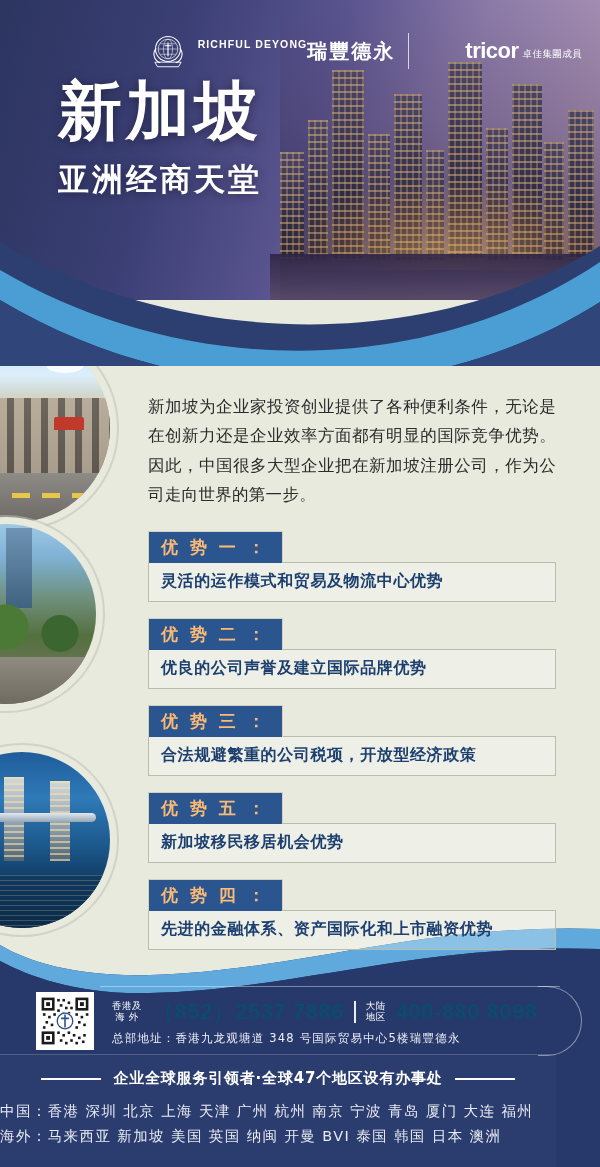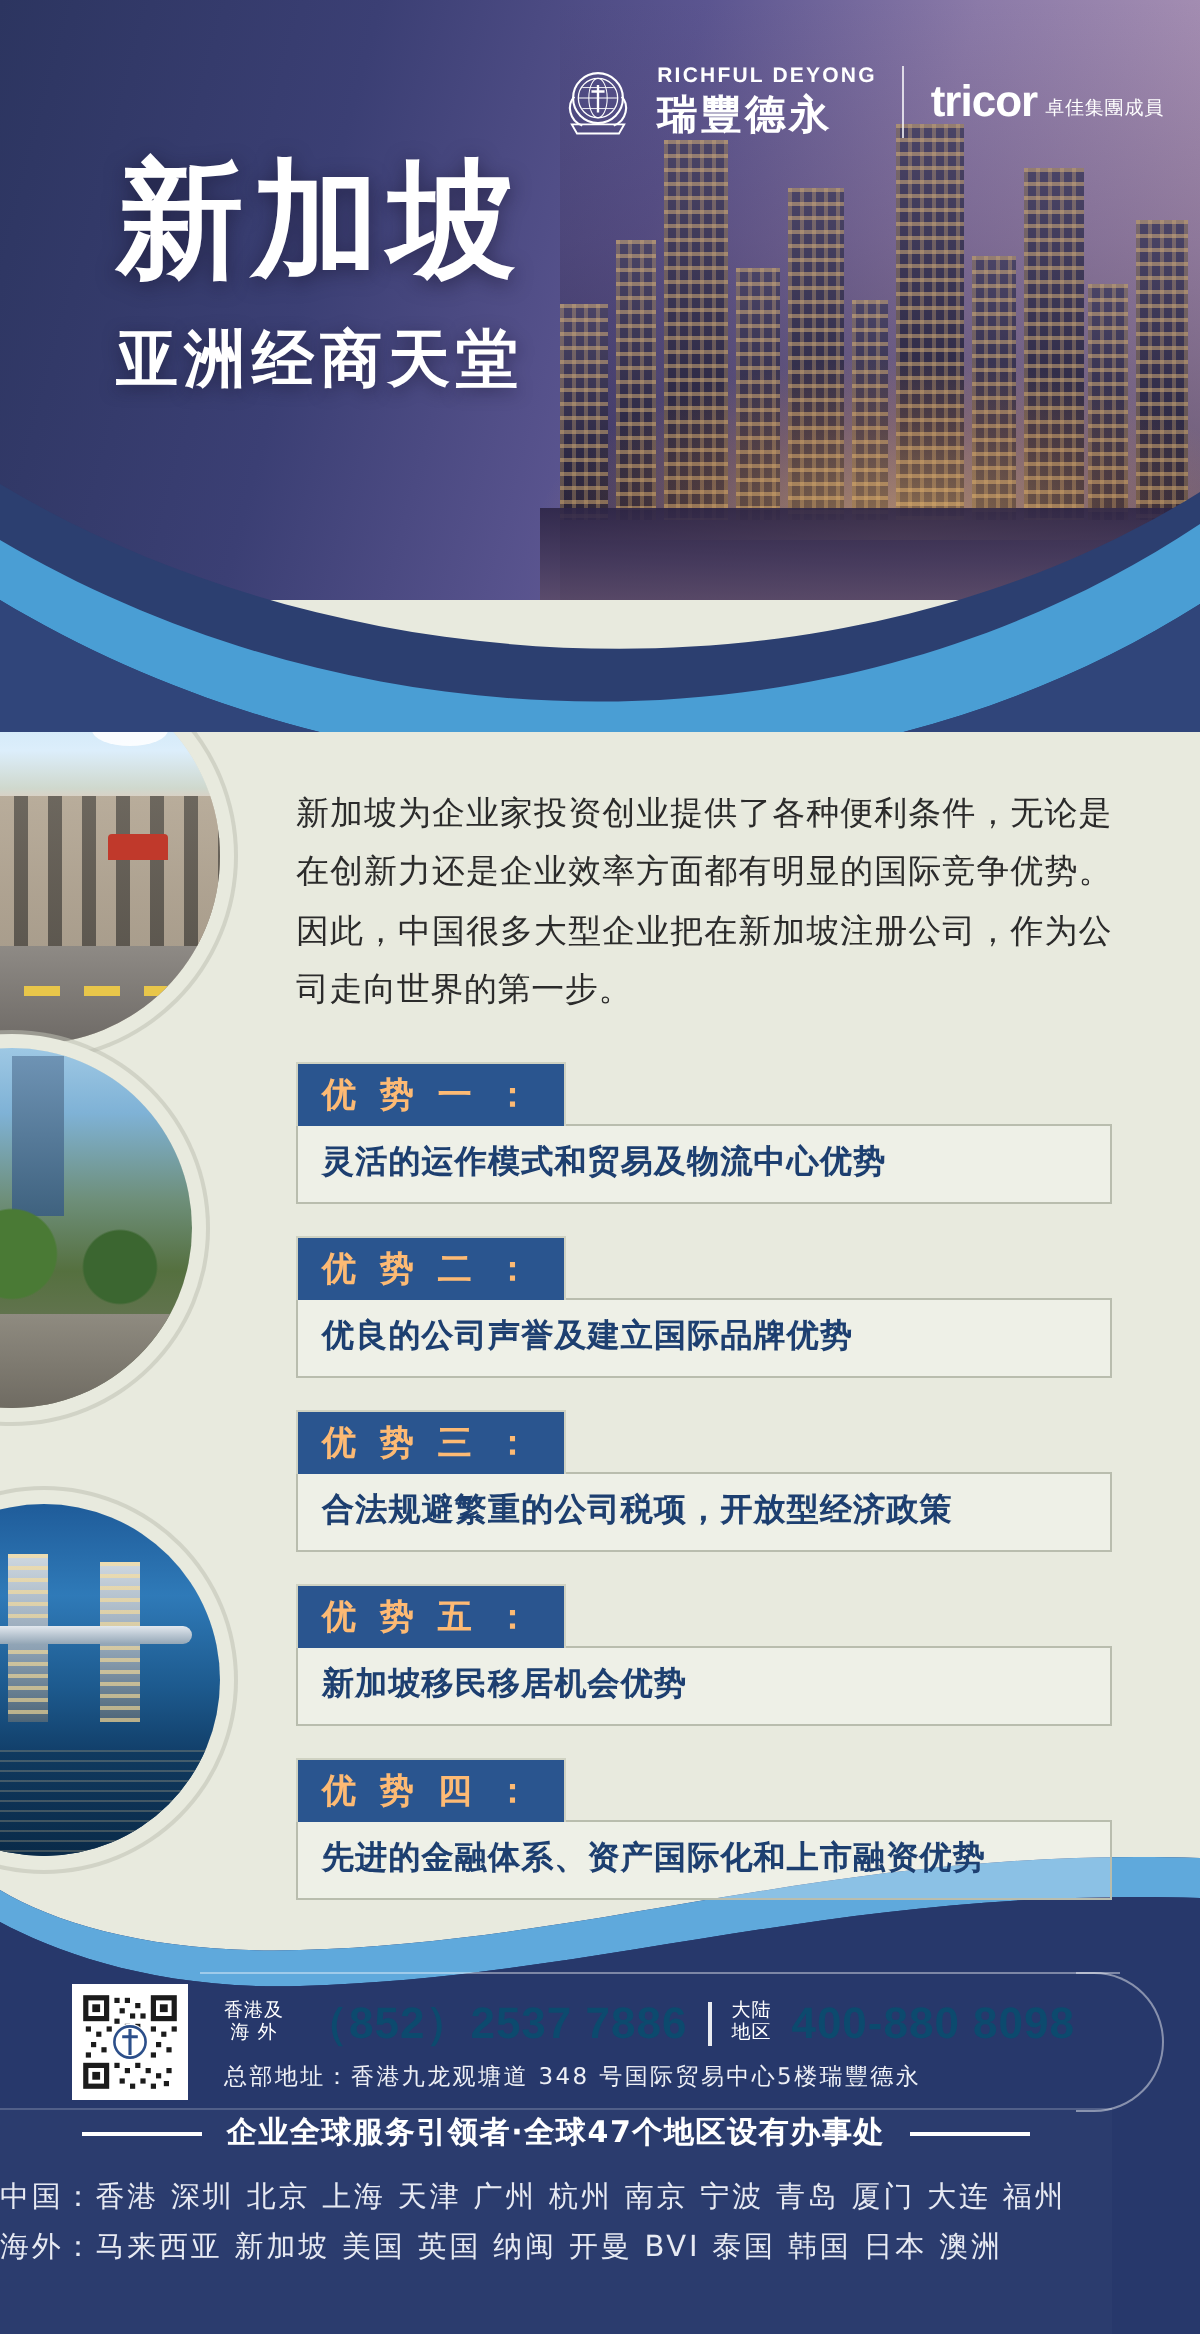--- a/index.html
+++ b/index.html
@@ -42,34 +42,35 @@
     background:linear-gradient(180deg,#2d2546 0%,#463a5c 60%,#5a4a68 100%);
     opacity:.9;
   }
 
   
   .logo{
     position:absolute; right:18px; top:30px;
     display:flex; align-items:center; gap:9px; z-index:6;
   }
   .crest{ width:42px; height:42px; flex:0 0 42px; }
-  .logo-cn{ display:flex; flex-direction:column; }
+  .logo-cn{ display:flex; }
   .logo-en{
     color:#fff; font-size:10.5px; font-weight:bold; letter-spacing:1.1px;
     line-height:1.1; font-family:"Liberation Sans",sans-serif;
   }
   .logo-zh{
     color:#fff; font-size:20px; font-weight:bold; letter-spacing:2px;
     line-height:1.15; margin-top:1px;
   }
   .logo-div{ width:1px; height:36px; background:rgba(255,255,255,.75); margin:0 4px; }
   .tricor-wrap{ display:flex; align-items:flex-end; gap:4px; }
   .tricor{
     color:#fff; font-size:22px; font-weight:bold; letter-spacing:-0.5px;
     font-family:"Liberation Sans",sans-serif;
+    margin-left:43px;
   }
   .tricor-zh{ color:#fff; font-size:9.5px; letter-spacing:.4px; padding-bottom:3px; }
 
   
   .title-block{ position:absolute; left:58px; top:78px; z-index:6; }
   .title-main{
     color:#fff; font-size:64px; font-weight:bold; letter-spacing:4px;
     line-height:1.05; text-shadow:0 2px 10px rgba(20,16,40,.55);
   }
   .title-sub{
@@ -214,21 +215,21 @@
     border-left:none; border-radius:0 35px 35px 0; z-index:6;
   }
   .top-hair{
     position:absolute; left:100px; right:40px; top:986px; height:1px;
     background:rgba(255,255,255,.40); z-index:6;
   }
 
   .band{
     position:absolute; left:0; bottom:0; width:556px; height:113px;
     background:#2b3c6e; border-top:1px solid rgba(255,255,255,.18);
-    padding-top:2px;
+    padding-top:14px;
   }
   .tagline{
     display:flex; align-items:center; justify-content:center; gap:12px;
   }
   .tagline-txt{
     color:#fff; font-size:15px; font-weight:bold; letter-spacing:.8px; white-space:nowrap;
   }
   .dash{ width:60px; height:2px; background:#fff; }
   .regions{ margin-top:11px; }
   .region-line{

